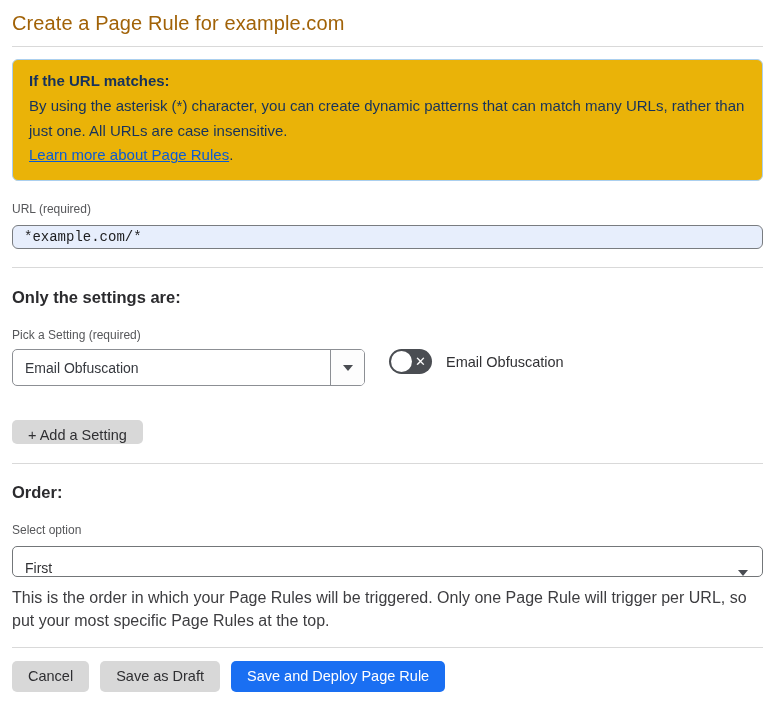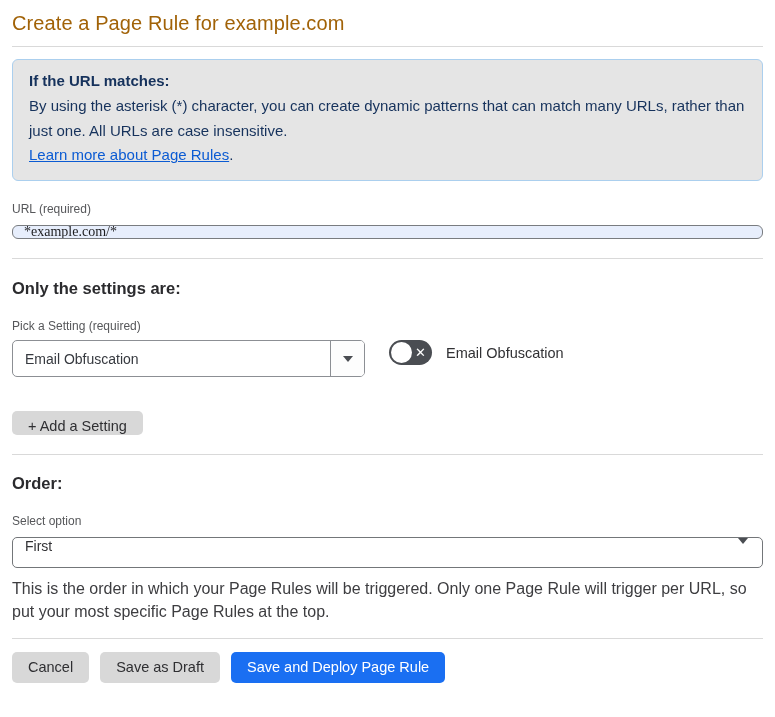--- a/index.html
+++ b/index.html
@@ -25,21 +25,21 @@
     height: 1px;
     background: #d9d9d9;
     border: none;
     width: 100%;
   }
   .divider.under-title { margin-top: 11px; }
 
   
   .info-box {
     margin-top: 12px;
-    background: #e5e5e5;
+    background: #eab308;
     border: 1px solid #abcfee;
     border-radius: 6px;
     padding: 9px 16px 12px 16px;
     color: #16325c;
     font-size: 15px;
     line-height: 1.65;
   }
   .info-box .info-heading {
     font-weight: 700;
     display: block;
@@ -53,28 +53,28 @@
 
   .field-label {
     color: #56575a;
     font-size: 12px;
     margin-top: 21px;
     display: block;
   }
   input.url-input {
     margin-top: 9px;
     width: 100%;
-    height: 14px;
+    height: 24px;
     background: #e7eefc;
     border: 1px solid #797c80;
     border-radius: 6px;
     padding: 0 11px;
     font-size: 14px;
     color: #1d1d1f;
-    font-family: Liberation Serif, serif;
+    font-family: Liberation Mono, monospace;
     outline: none;
   }
   .example-text {
     margin-top: 8px;
     color: #56575a;
     font-size: 14px;
   }
   .divider.sec { margin-top: 18px; }
 
   h2.section-heading {
@@ -186,21 +186,21 @@
   h2.order-heading { margin-top: 19px; }
 
   .order-select {
     margin-top: 9px;
     width: 100%;
     height: 31px;
     border: 1px solid #737679;
     border-radius: 5px;
     background: #ffffff;
     display: flex;
-    align-items: flex-start;
+    align-items: flex-end;
     justify-content: space-between;
     padding: 0 14px 0 12px;
     cursor: pointer;
   }
   .order-select .select-value {
     font-size: 14px;
     color: #313134;
   }
   .order-desc {
     margin-top: 9px;

